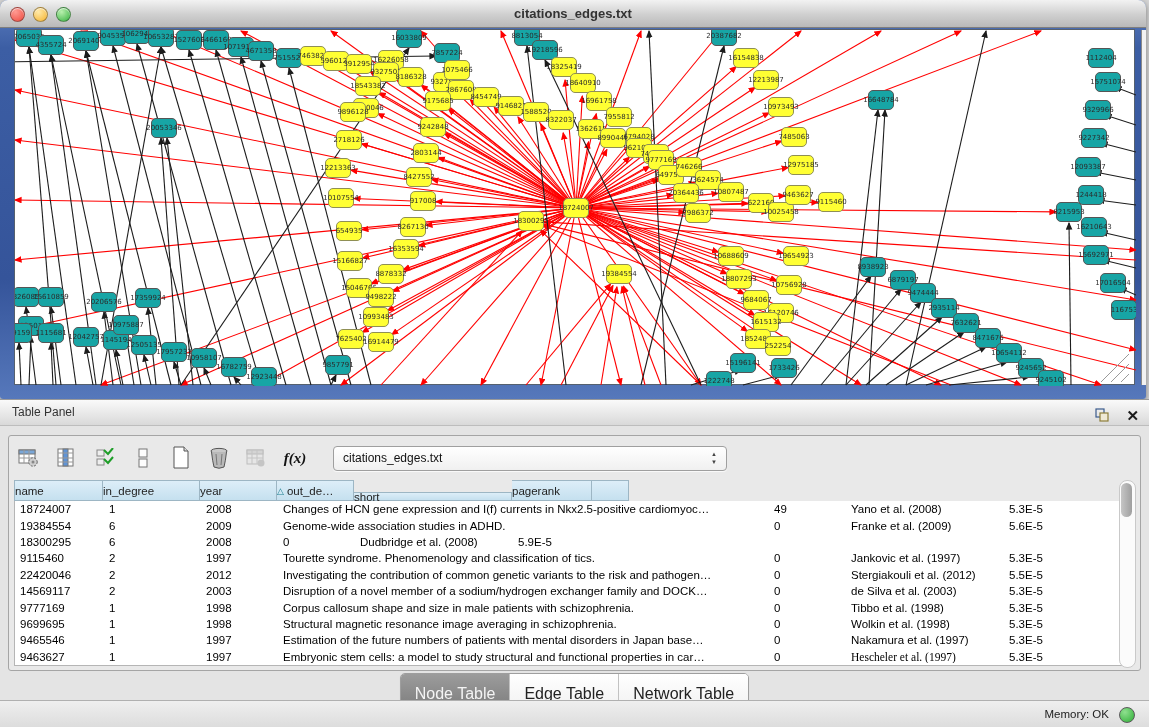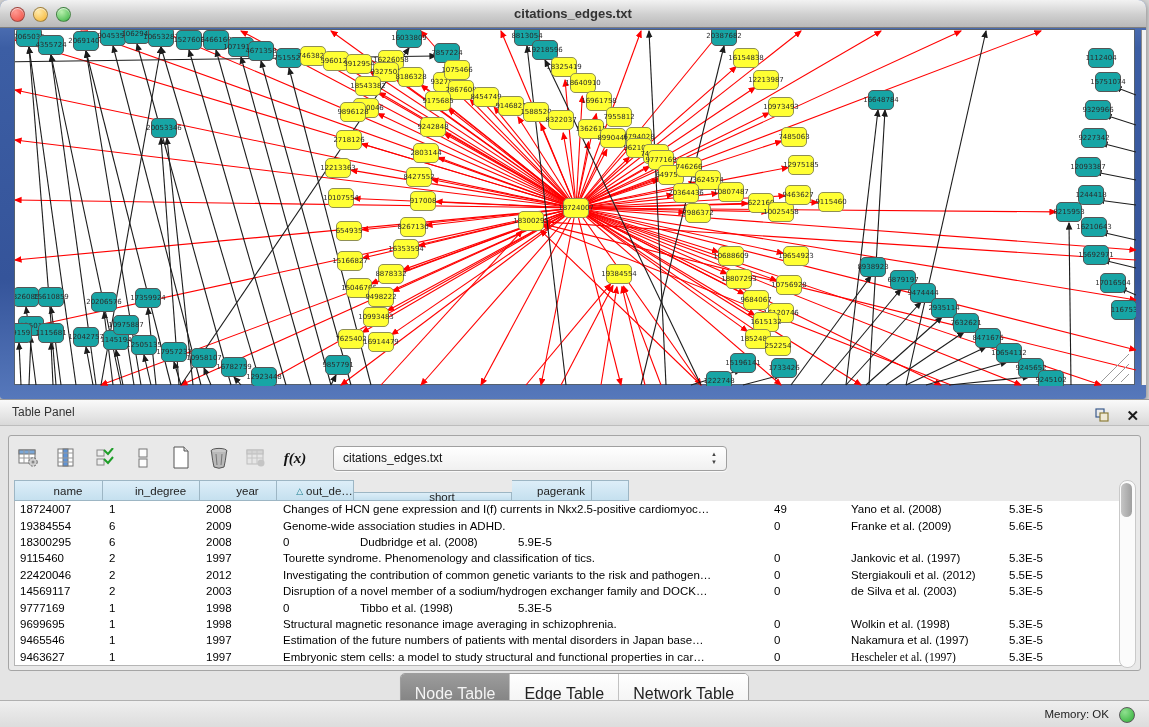--- a/index.html
+++ b/index.html
@@ -32,21 +32,21 @@
   .toolbar{position:absolute;left:8px;top:6px;height:32px;display:flex;align-items:center;gap:14px;}
   .tb-icon{width:24px;height:24px;display:flex;align-items:center;justify-content:center;}
   .combo{margin-left:12px;width:392px;height:23px;background:linear-gradient(180deg,#ffffff,#f0f0f0);border:1px solid #9f9f9f;border-radius:4px;
     box-shadow:0 1px 1px rgba(255,255,255,.8);display:flex;align-items:center;position:relative;}
   .combo-text{font-size:12px;color:#111;padding-left:9px;}
   .combo-arrows{position:absolute;right:9px;top:3px;font-size:6px;line-height:8px;color:#444;text-align:center;}
 
   .tbl{position:absolute;left:5px;top:44px;width:1108px;}
   .tbl-head{display:flex;height:21px;}
   .th{box-sizing:border-box;border:1px solid #9db6c4;border-left:none;background:linear-gradient(180deg,#ddeef8,#c5e0ef);
-    font-size:11.5px;color:#222;display:flex;align-items:center;justify-content:center;gap:3px;padding-left:19px;}
+    font-size:11.5px;color:#222;display:flex;align-items:center;justify-content:flex-start;gap:3px;}
   .th:first-child{border-left:1px solid #9db6c4;}
   .sort-ind{color:#1b7e8f;font-size:9px;}
   .tbl-body{background:#fff;border:1px solid #b5b5b5;border-top:none;}
   .tr{display:flex;height:16.4px;align-items:center;}
   .td{box-sizing:border-box;font-size:11.5px;color:#000;padding-left:5px;white-space:nowrap;overflow:hidden;}
   .vscroll{position:absolute;right:4px;top:44px;width:15px;height:186px;background:#fbfbfb;border:1px solid #c9c9c9;border-radius:8px;}
   .vthumb{position:absolute;left:1px;top:2px;width:11px;height:34px;border-radius:6px;background:linear-gradient(90deg,#c6c6c6,#9f9f9f);}
 
   .tabs{position:absolute;left:0;right:0;top:274px;display:flex;justify-content:center;}
   .seg{display:flex;border:1px solid #9e9e9e;border-radius:5px;overflow:hidden;background:#fff;box-shadow:0 1px 1px rgba(0,0,0,.15);}
@@ -676,20 +676,21 @@
               <div class="td" style="width: 77px;">2003</div>
               <div class="td" style="width: 491px;">Disruption of a novel member of a sodium/hydrogen exchanger family and DOCK…</div>
               <div class="td" style="width: 77px;">0</div>
               <div class="td" style="width: 158px;">de Silva et al. (2003)</div>
               <div class="td" style="width: 80px;">5.3E-5</div>
             </div>
             <div class="tr">
               <div class="td" style="width: 89px;">9777169</div>
               <div class="td" style="width: 97px;">1</div>
               <div class="td" style="width: 77px;">1998</div>
+              <div class="td" style="width: 491px;">Corpus callosum shape and size in male patients with schizophrenia.</div>
               <div class="td" style="width: 77px;">0</div>
               <div class="td" style="width: 158px;">Tibbo et al. (1998)</div>
               <div class="td" style="width: 80px;">5.3E-5</div>
             </div>
             <div class="tr">
               <div class="td" style="width: 89px;">9699695</div>
               <div class="td" style="width: 97px;">1</div>
               <div class="td" style="width: 77px;">1998</div>
               <div class="td" style="width: 491px;">Structural magnetic resonance image averaging in schizophrenia.</div>
               <div class="td" style="width: 77px;">0</div>

